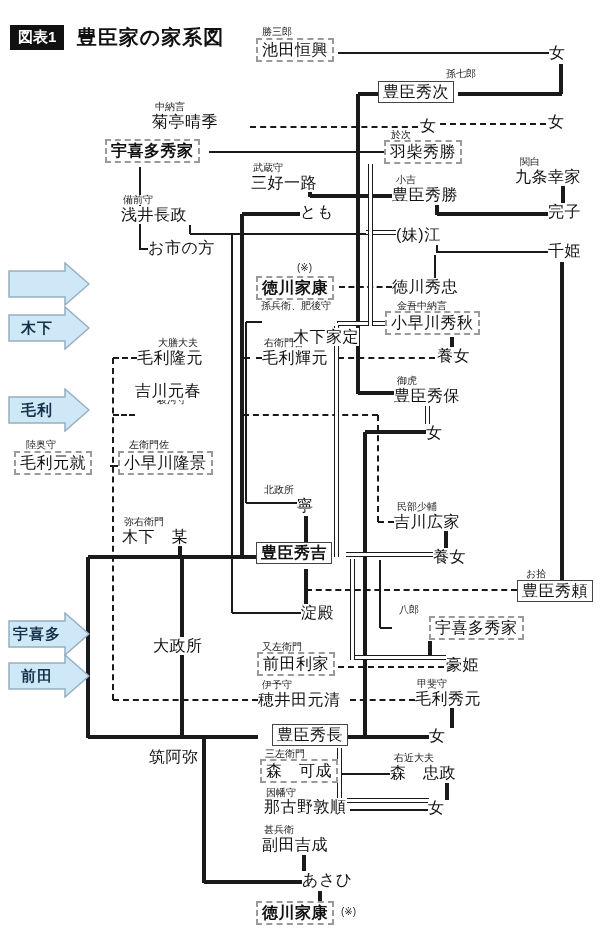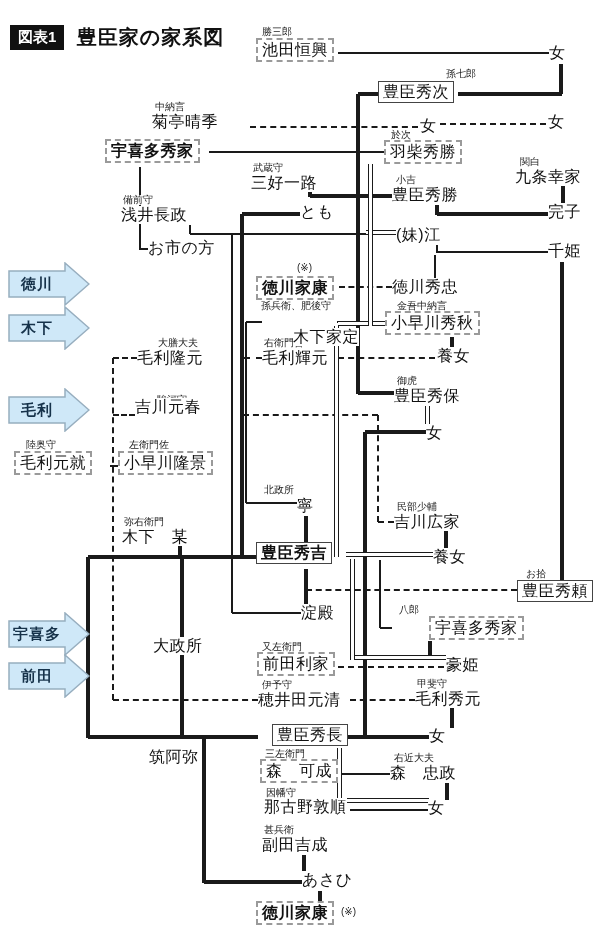--- a/index.html
+++ b/index.html
@@ -166,21 +166,21 @@
     <div class="nm" style="left: 396px; top: 226px;">(妹)江</div>
     <div class="nm" style="left: 148px; top: 239px;">お市の方</div>
     <div class="nm" style="left: 548px; top: 242px;">千姫</div>
     <div class="nm b boxd" style="left: 256px; top: 276px;">徳川家康</div>
     <div class="nm" style="left: 392px; top: 278px;">徳川秀忠</div>
     <div class="nm" style="left: 261px; top: 328px; margin-left: 32px;">木下家定</div>
     <div class="nm boxd" style="left: 385px; top: 311px;">小早川秀秋</div>
     <div class="nm" style="left: 137px; top: 349px;">毛利隆元</div>
     <div class="nm" style="left: 262px; top: 349px;">毛利輝元</div>
     <div class="nm" style="left: 437px; top: 347px;">養女</div>
-    <div class="nm" style="left: 135px; top: 398px;">吉川元春</div>
+    <div class="nm" style="left: 135px; top: 382px;">吉川元春</div>
     <div class="nm" style="left: 394px; top: 387px;">豊臣秀保</div>
     <div class="nm" style="left: 426px; top: 424px;">女</div>
     <div class="nm boxd" style="left: 14px; top: 451px;">毛利元就</div>
     <div class="nm boxd" style="left: 118px; top: 451px;">小早川隆景</div>
     <div class="nm" style="left: 297px; top: 497px;">寧</div>
     <div class="nm" style="left: 394px; top: 513px;">吉川広家</div>
     <div class="nm" style="left: 122px; top: 528px;">木下　某</div>
     <div class="nm b boxs" style="left: 256px; top: 542px;">豊臣秀吉</div>
     <div class="nm" style="left: 433px; top: 548px;">養女</div>
     <div class="nm boxs" style="left: 517px; top: 580px;">豊臣秀頼</div>
@@ -198,21 +198,20 @@
     <div class="nm" style="left: 390px; top: 764px;">森　忠政</div>
     <div class="nm" style="left: 264px; top: 798px;">那古野敦順</div>
     <div class="nm" style="left: 428px; top: 799px;">女</div>
     <div class="nm" style="left: 262px; top: 836px;">副田吉成</div>
     <div class="nm" style="left: 302px; top: 871px;">あさひ</div>
     <div class="nm b boxd" style="left: 256px; top: 901px;">徳川家康</div>
     <div class="arrow" style="left: 8px; top: 262px;">
       <svg width="82" height="44" viewBox="0 0 82 44">
         <polygon points="1,9 57,9 57,1 81,22 57,43 57,35 1,35" fill="#cfe8f8" stroke="#97aebf" stroke-width="1.5"></polygon>
       </svg>
-      <span class="alabel">徳川</span>
     </div>
     <div class="arrow" style="left: 8px; top: 388px;">
       <svg width="82" height="44" viewBox="0 0 82 44">
         <polygon points="1,9 57,9 57,1 81,22 57,43 57,35 1,35" fill="#cfe8f8" stroke="#97aebf" stroke-width="1.5"></polygon>
       </svg>
       <span class="alabel">毛利</span>
     </div>
     <div class="arrow" style="left: 8px; top: 306px;">
       <svg width="82" height="44" viewBox="0 0 82 44">
         <polygon points="1,9 57,9 57,1 81,22 57,43 57,35 1,35" fill="#cfe8f8" stroke="#97aebf" stroke-width="1.5"></polygon>

